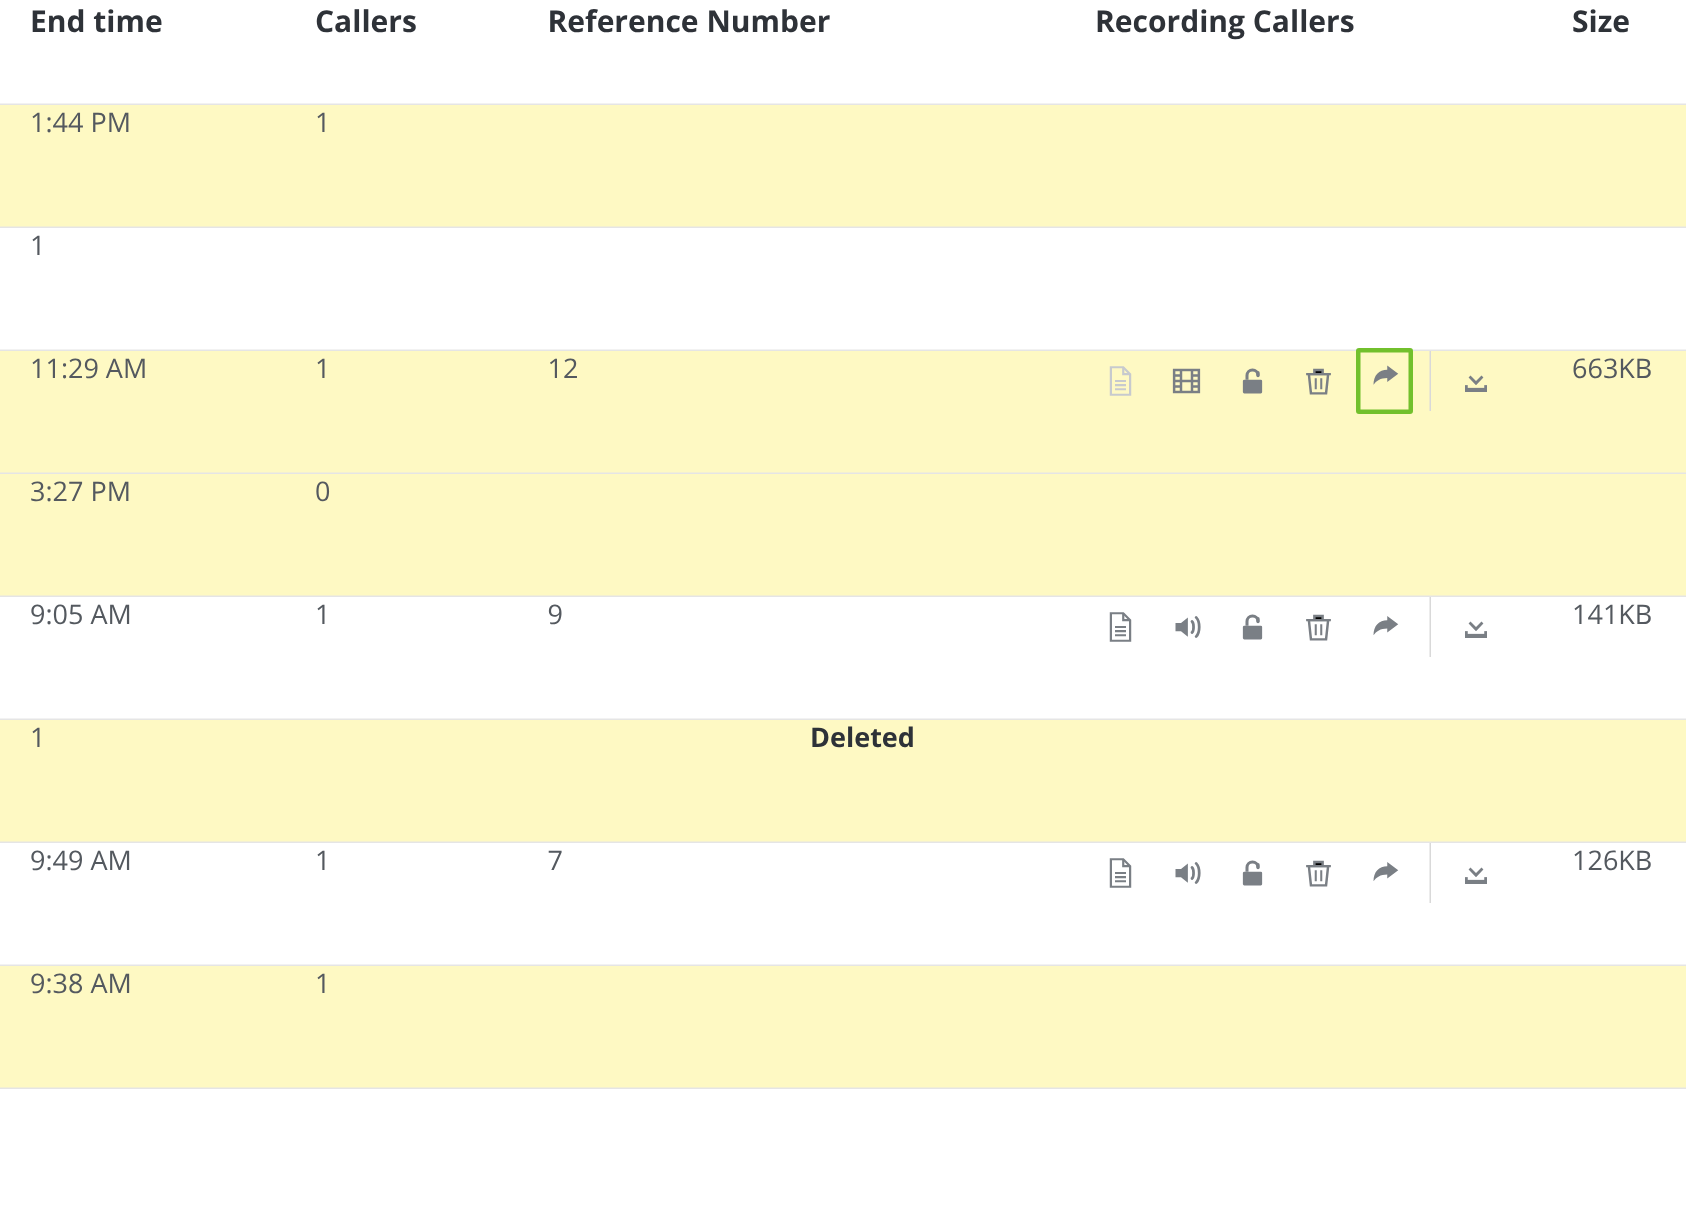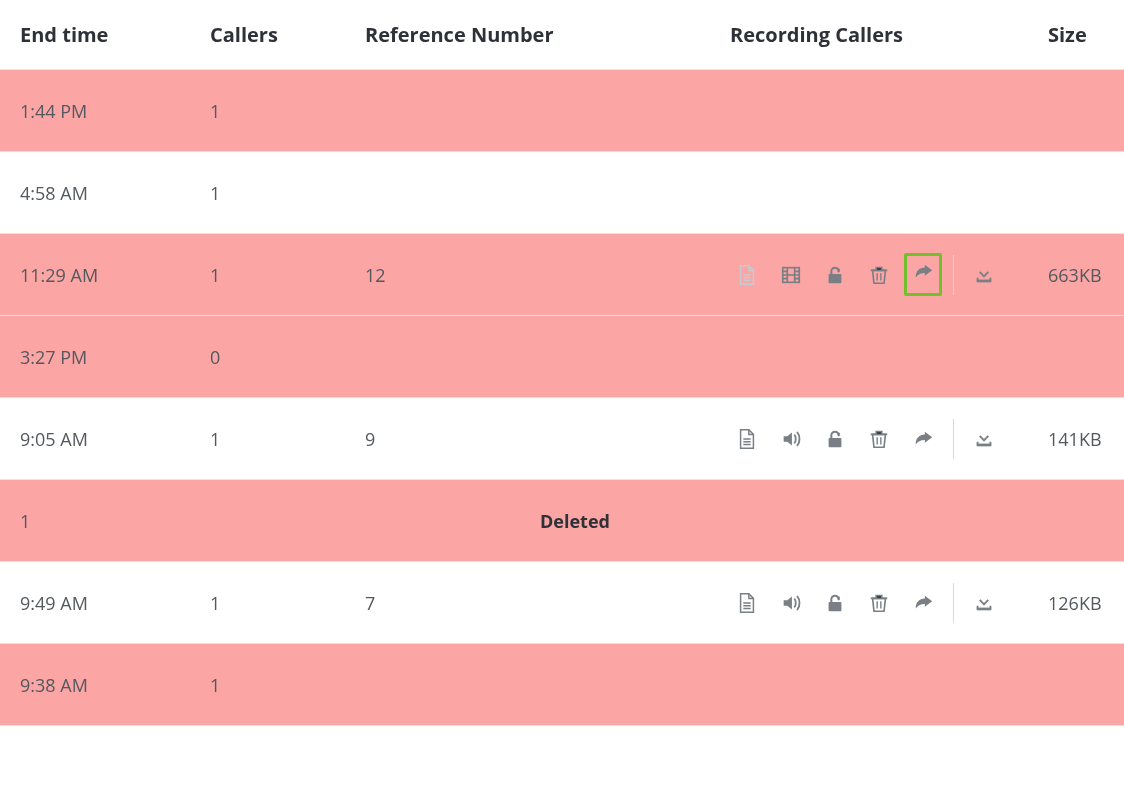--- a/index.html
+++ b/index.html
@@ -7,36 +7,36 @@
     margin: 0;
     padding: 0;
     font-family: "Open Sans", "Segoe UI", Arial, sans-serif;
     background: #fff;
     color: #3b3f44;
     width: 1124px;
   }
   .table { width: 100%; }
   .thead, .row {
     display: flex;
-    align-items: center;
+    align-items: flex-start;
     padding: 0 20px;
     border-bottom: 1px solid #e5e5e5;
   }
   .thead {
     height: 70px;
     font-weight: 700;
     font-size: 20px;
     color: #2e3238;
   }
   .row {
     height: 82px;
     font-size: 18px;
     color: #54595f;
   }
-  .row.striped { background: #fca5a5; }
+  .row.striped { background: #fef9c3; }
   .col-end   { flex: 0 0 190px; }
   .col-call  { flex: 0 0 155px; }
   .col-ref   { flex: 0 0 365px; }
   .col-opts  { flex: 0 0 300px; display: flex; align-items: center; }
   .col-size  { flex: 0 0 75px; text-align: left; margin-left: 18px; }
 
   .opts-label { font-weight: 700; color: #2e3238; }
 
   .icons {
     display: flex;
@@ -122,21 +122,20 @@
 
   <div id="rows">
       <div class="row striped">
         <div class="col-end">1:44 PM</div>
         <div class="col-call">1</div>
         <div class="col-ref"></div>
         <div class="col-opts"></div>
         <div class="col-size"></div>
       </div>
       <div class="row ">
-        <div class="col-end">4:58 AM</div>
         <div class="col-call">1</div>
         <div class="col-ref"></div>
         <div class="col-opts"></div>
         <div class="col-size"></div>
       </div>
       <div class="row striped">
         <div class="col-end">11:29 AM</div>
         <div class="col-call">1</div>
         <div class="col-ref">12</div>
         <div class="col-opts">

